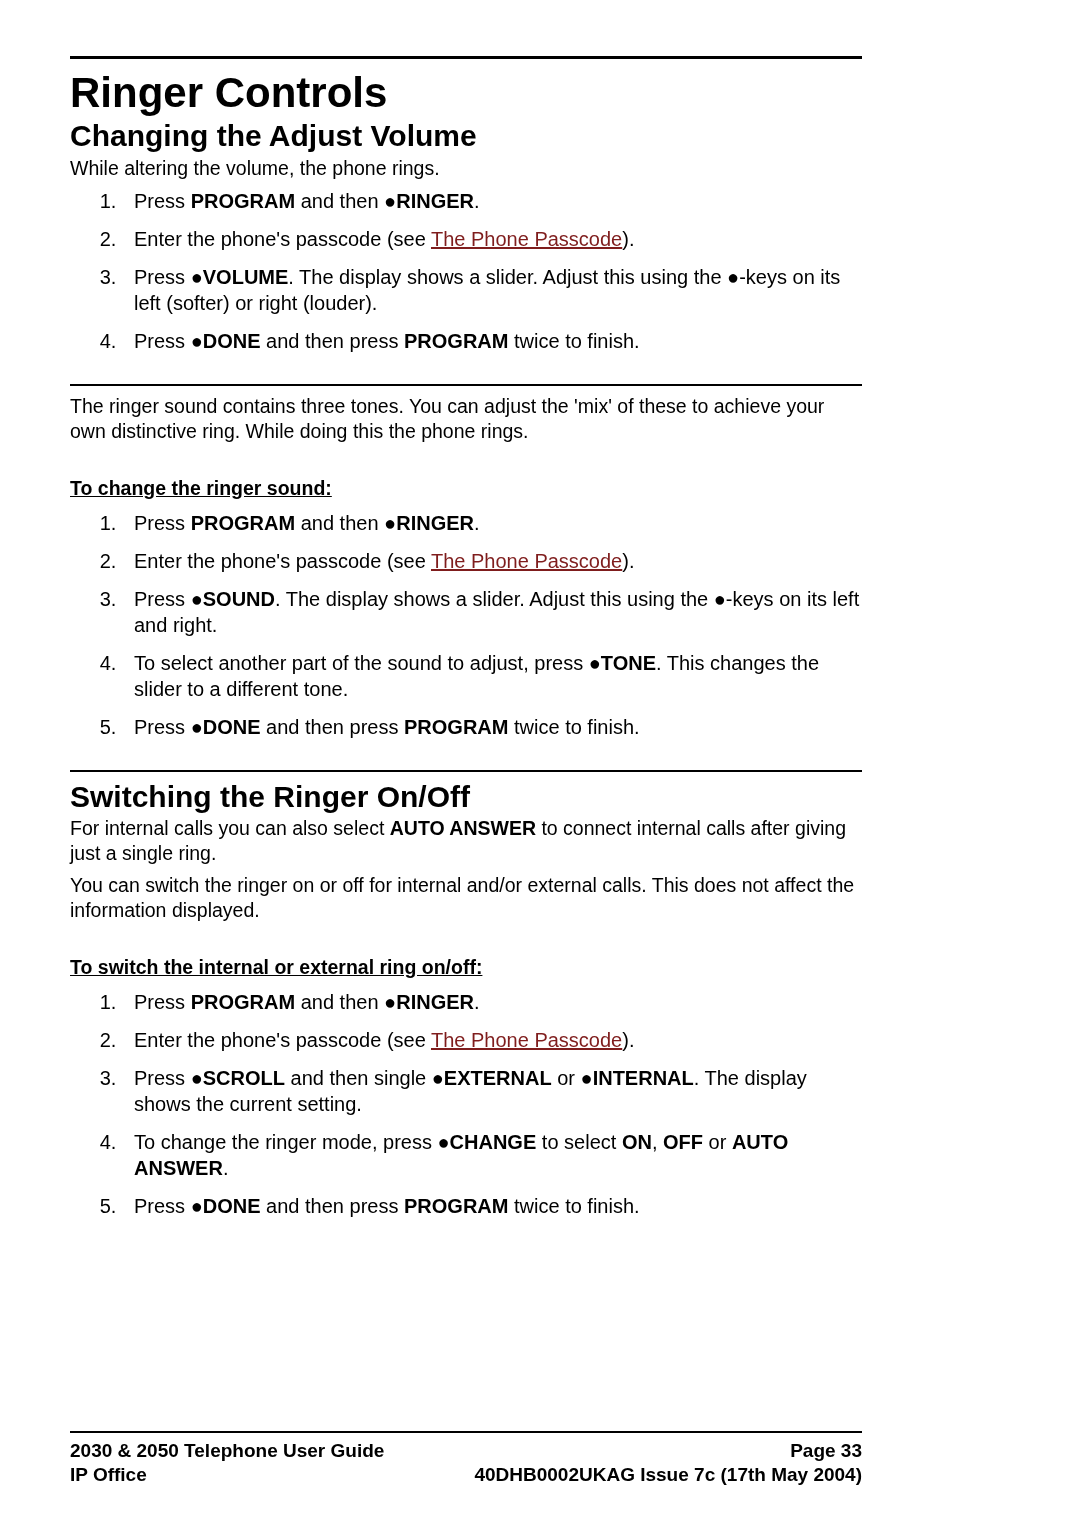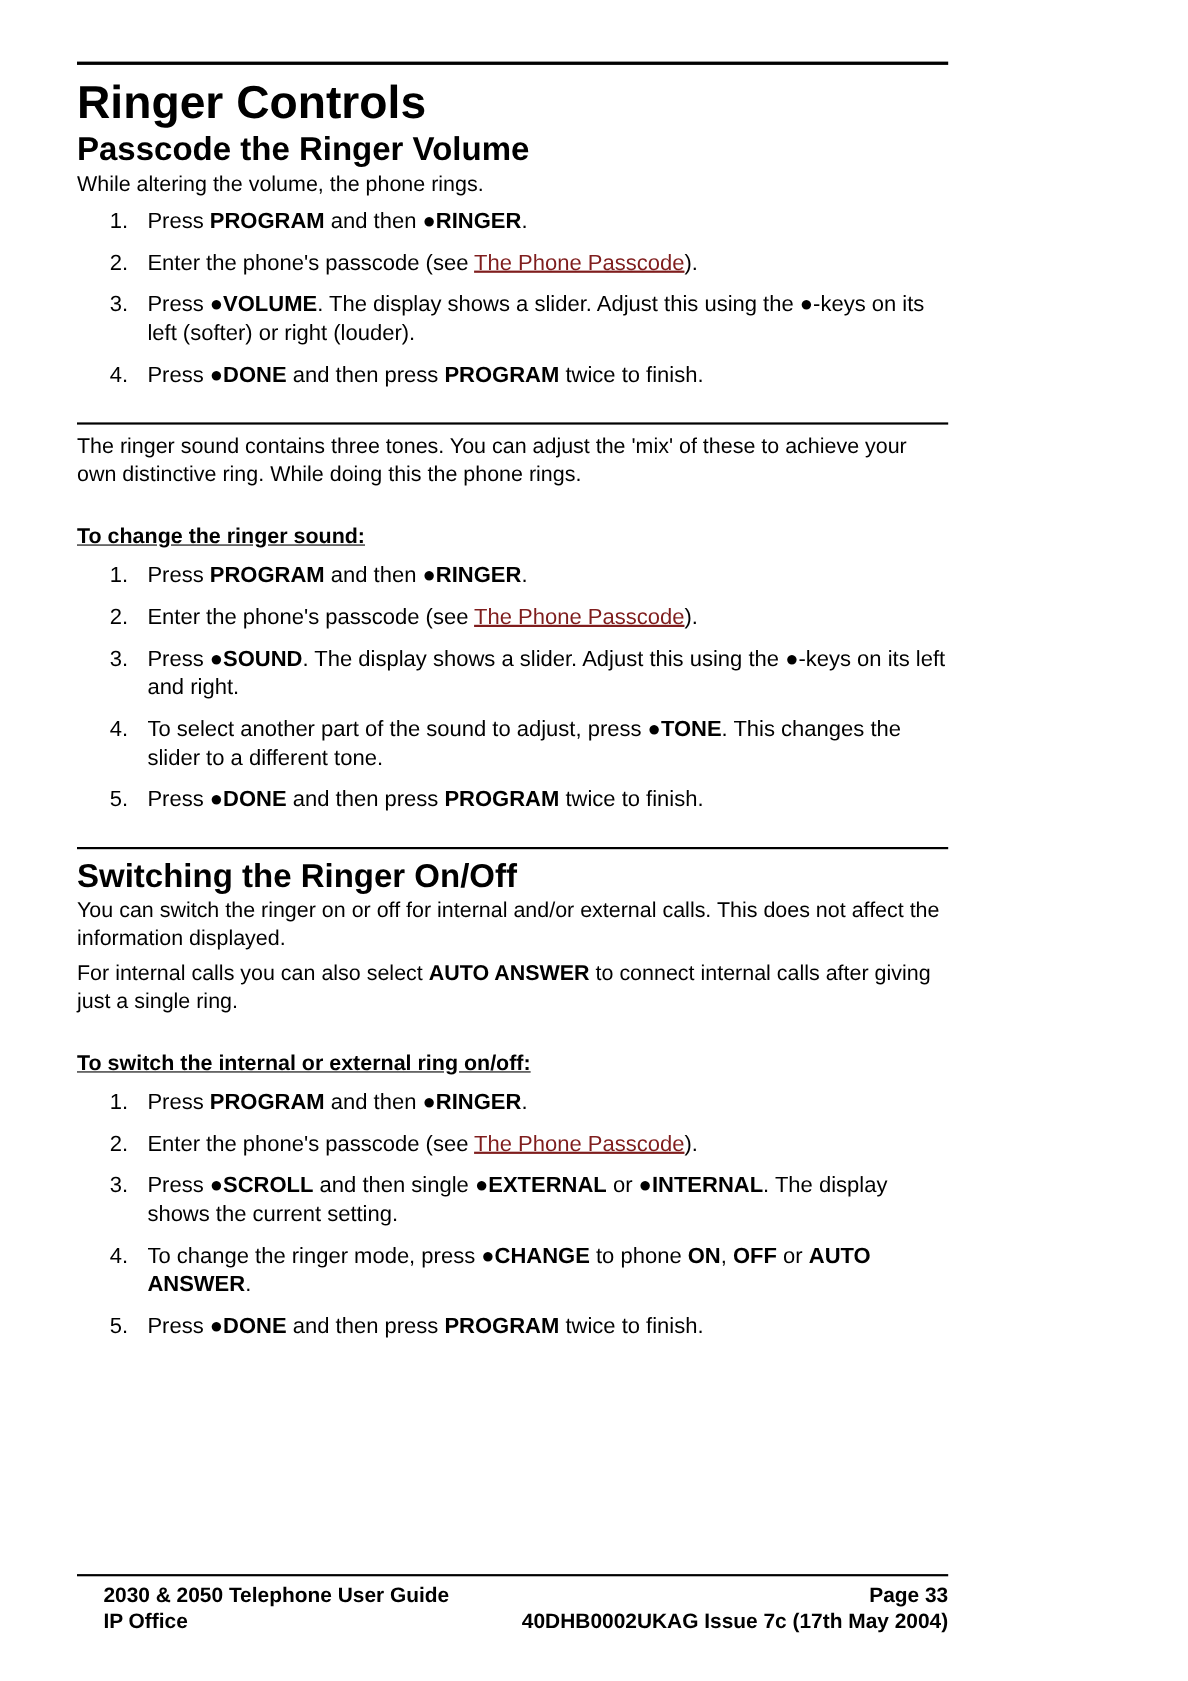--- a/index.html
+++ b/index.html
@@ -77,32 +77,31 @@
     height: 2px;
     background: #000;
     margin-bottom: 6px;
   }
   .footer-row {
     display: flex;
     justify-content: space-between;
     font-size: 19px;
     font-weight: bold;
     line-height: 1.3;
-    margin-left: 24px;
   }
 </style>
 </head>
 <body>
 
 <div class="page">
   <div class="header-rule"></div>
 
   <h1>Ringer Controls</h1>
 
-  <h2>Passcode the Ringer Volume</h2>
+  <h2>Changing the Adjust Volume</h2>
   <p class="para">While altering the volume, the phone rings.</p>
   <ol>
     <li>
       <span>Press </span><span class="bold">PROGRAM</span><span> and then ●</span><span class="bold">RINGER</span><span>.</span>
     </li>
     <li>
       <span>Enter the phone's passcode (see </span><a href="#" class="link">The Phone Passcode</a><span>).</span>
     </li>
     <li>
       <span>Press ●</span><span class="bold">VOLUME</span><span>. The display shows a slider. Adjust this using the ●-keys on its left (softer) or right (louder).</span>
@@ -130,37 +129,37 @@
       <span>To select another part of the sound to adjust, press ●</span><span class="bold">TONE</span><span>. This changes the slider to a different tone.</span>
     </li>
     <li>
       <span>Press ●</span><span class="bold">DONE</span><span> and then press </span><span class="bold">PROGRAM</span><span> twice to finish.</span>
     </li>
   </ol>
 
   <hr class="section-hr">
 
   <h2>Switching the Ringer On/Off</h2>
-  <p class="para">You can switch the ringer on or off for internal and/or external calls. This does not affect the information displayed.</p>
   <p class="para">
     <span>For internal calls you can also select </span><span class="bold">AUTO ANSWER</span><span> to connect internal calls after giving just a single ring.</span>
   </p>
+  <p class="para">You can switch the ringer on or off for internal and/or external calls. This does not affect the information displayed.</p>
   <p class="subheading">To switch the internal or external ring on/off:</p>
   <ol>
     <li>
       <span>Press </span><span class="bold">PROGRAM</span><span> and then ●</span><span class="bold">RINGER</span><span>.</span>
     </li>
     <li>
       <span>Enter the phone's passcode (see </span><a href="#" class="link">The Phone Passcode</a><span>).</span>
     </li>
     <li>
       <span>Press ●</span><span class="bold">SCROLL</span><span> and then single ●</span><span class="bold">EXTERNAL</span><span> or ●</span><span class="bold">INTERNAL</span><span>. The display shows the current setting.</span>
     </li>
     <li>
-      <span>To change the ringer mode, press ●</span><span class="bold">CHANGE</span><span> to phone </span><span class="bold">ON</span><span>, </span><span class="bold">OFF</span><span> or </span><span class="bold">AUTO ANSWER</span><span>.</span>
+      <span>To change the ringer mode, press ●</span><span class="bold">CHANGE</span><span> to select </span><span class="bold">ON</span><span>, </span><span class="bold">OFF</span><span> or </span><span class="bold">AUTO ANSWER</span><span>.</span>
     </li>
     <li>
       <span>Press ●</span><span class="bold">DONE</span><span> and then press </span><span class="bold">PROGRAM</span><span> twice to finish.</span>
     </li>
   </ol>
 
   <div class="footer">
     <div class="footer-rule"></div>
     <div class="footer-row">
       <span>2030 &amp; 2050 Telephone User Guide</span>

